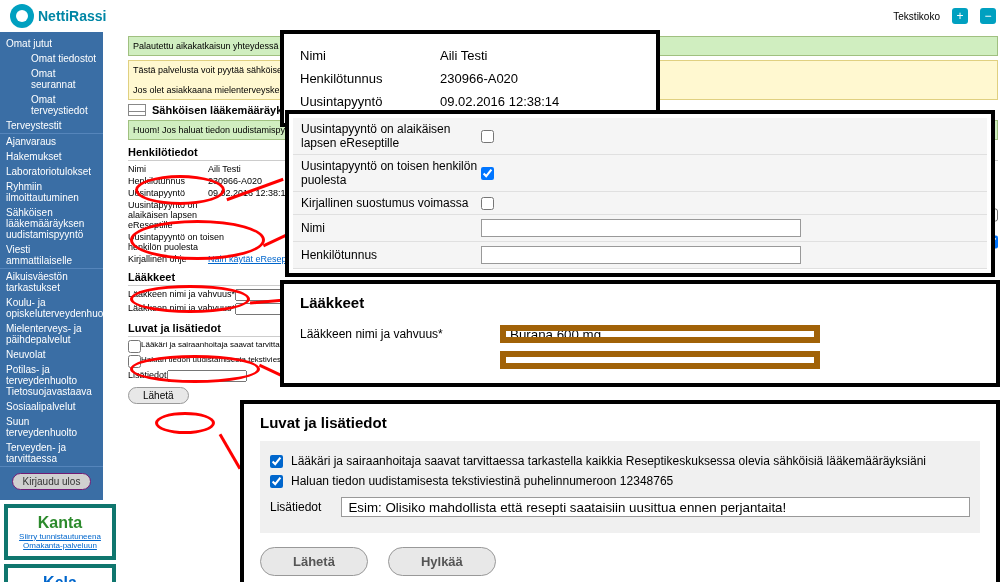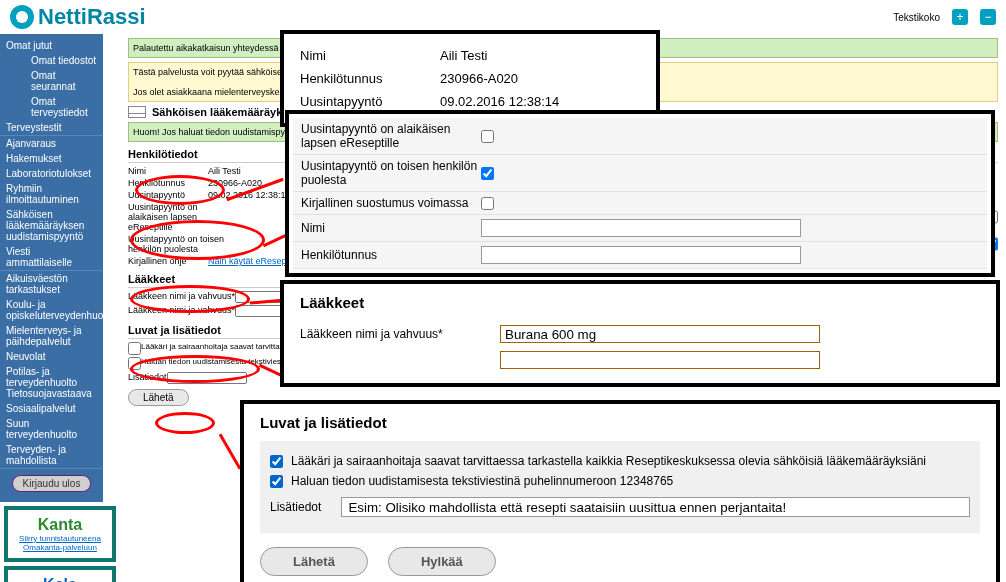--- a/index.html
+++ b/index.html
@@ -3,21 +3,21 @@
 <meta charset="utf-8">
 <style>
 * { box-sizing: border-box; margin: 0; padding: 0; }
 body { font-family: Arial, sans-serif; font-size: 11px; background: #fff; width: 1006px; height: 582px; position: relative; overflow: hidden; }
 
 
 .header { display: flex; align-items: center; padding: 4px 10px; }
 .logo { display: flex; align-items: center; }
 .logo-icon { width: 24px; height: 24px; background: #00a0c0; border-radius: 50%; margin-right: 4px; position: relative; }
 .logo-icon::before { content: ""; position: absolute; width: 12px; height: 12px; background: #fff; border-radius: 50%; top: 6px; left: 6px; }
-.logo-text { font-size: 22px; font-weight: bold; color: #0086a5; }
+.logo-text { font-size: 14px; font-weight: bold; color: #0086a5; }
 .text-size-ctrl { margin-left: auto; display: flex; align-items: center; gap: 12px; font-size: 10px; justify-content: center; }
 .ts-btn { width: 16px; height: 16px; background: #00a0c0; color: #fff; border: none; border-radius: 3px; font-size: 12px; line-height: 16px; text-align: center; cursor: pointer; }
 
 
 .container { display: flex; }
 .sidebar { width: 103px; background: #3a6ea5; color: #fff; font-size: 10px; padding: 4px 0; }
 .sidebar-section { border-bottom: 1px solid #5585bb; }
 .sidebar-item { padding: 2px 6px; cursor: pointer; }
 .sidebar-item.sub { padding-left: 31px; }
 .logout-btn { background: #d0d0d0; color: #333; border: 1px solid #701a75; border-radius: 10px; padding: 2px 10px; margin: 6px auto; display: block; font-size: 10px; cursor: pointer; }
@@ -58,21 +58,21 @@
 
 .ov2 { top: 110px; left: 285px; width: 710px; padding: 4px; }
 .ov2 .frow { display: flex; align-items: center; padding: 4px 8px; border-bottom: 1px solid #e0e0e0; background: #f5f5f5; font-size: 12px; }
 .ov2 .frow .flbl { width: 180px; }
 .ov2 .frow input[type=text] { flex: 1; max-width: 320px; height: 18px; border: 1px solid #999; }
 
 .ov3 { top: 280px; left: 280px; width: 720px; padding: 10px 16px; }
 .ov3-title { font-size: 15px; font-weight: bold; margin-bottom: 10px; }
 .ov3-row { display: flex; align-items: center; font-size: 12px; padding: 4px 0; }
 .ov3-lbl { width: 200px; }
-.ov3 input[type=text] { flex: 1; max-width: 320px; height: 18px; border: 1px solid #a16207; padding: 1px 4px; }
+.ov3 input[type=text] { flex: 1; max-width: 320px; height: 18px; border: 6px solid #a16207; padding: 1px 4px; }
 
 .ov4 { top: 400px; left: 240px; width: 760px; padding: 10px 16px 16px; }
 .ov4-title { font-size: 15px; font-weight: bold; margin-bottom: 10px; }
 .ov4-body { background: #f0f0f0; padding: 10px; }
 .ov4-chk-row { display: flex; align-items: center; gap: 8px; font-size: 12px; padding: 3px 0; }
 .ov4-chk-row input[type=checkbox] { accent-color: #0066cc; }
 .ov4-field-row { display: flex; align-items: center; gap: 20px; padding: 6px 0; font-size: 12px; }
 .ov4-field-row input[type=text] { flex: 1; height: 20px; border: 1px solid #999; padding: 2px 6px; }
 .ov4-actions { display: flex; gap: 20px; margin-top: 14px; }
 .ov4-btn { background: #e8e8e8; border: 1px solid #999; border-radius: 16px; padding: 6px 32px; font-size: 13px; font-weight: bold; color: #555; cursor: pointer; }
@@ -116,21 +116,21 @@
         <div class="sidebar-item">Viesti ammattilaiselle</div>
       </div>
       <div class="sidebar-section">
         <div class="sidebar-item">Aikuisväestön tarkastukset</div>
         <div class="sidebar-item">Koulu- ja opiskeluterveydenhuolto</div>
         <div class="sidebar-item">Mielenterveys- ja päihdepalvelut</div>
         <div class="sidebar-item">Neuvolat</div>
         <div class="sidebar-item">Potilas- ja terveydenhuolto Tietosuojavastaava</div>
         <div class="sidebar-item">Sosiaalipalvelut</div>
         <div class="sidebar-item">Suun terveydenhuolto</div>
-        <div class="sidebar-item">Terveyden- ja mahdollista</div>
+        <div class="sidebar-item">Terveyden- ja tarvittaessa</div>
       </div>
       <button class="logout-btn">Kirjaudu ulos</button>
     </div>
 
     <div class="card">
       <div class="card-kanta">Kanta</div>
       <a class="card-link">Siirry tunnistautuneena Omakanta-palveluun</a>
     </div>
     <div class="card">
       <div class="card-kela">Kela</div>

